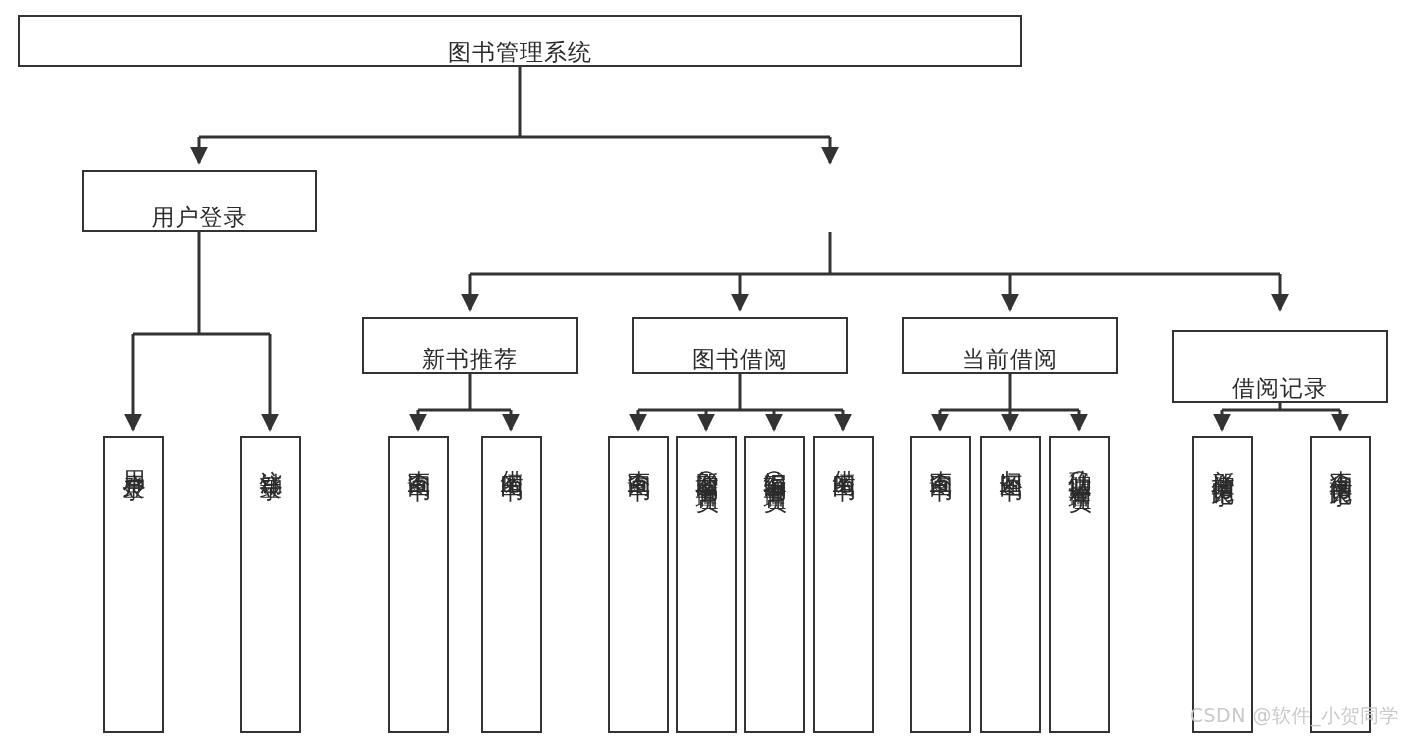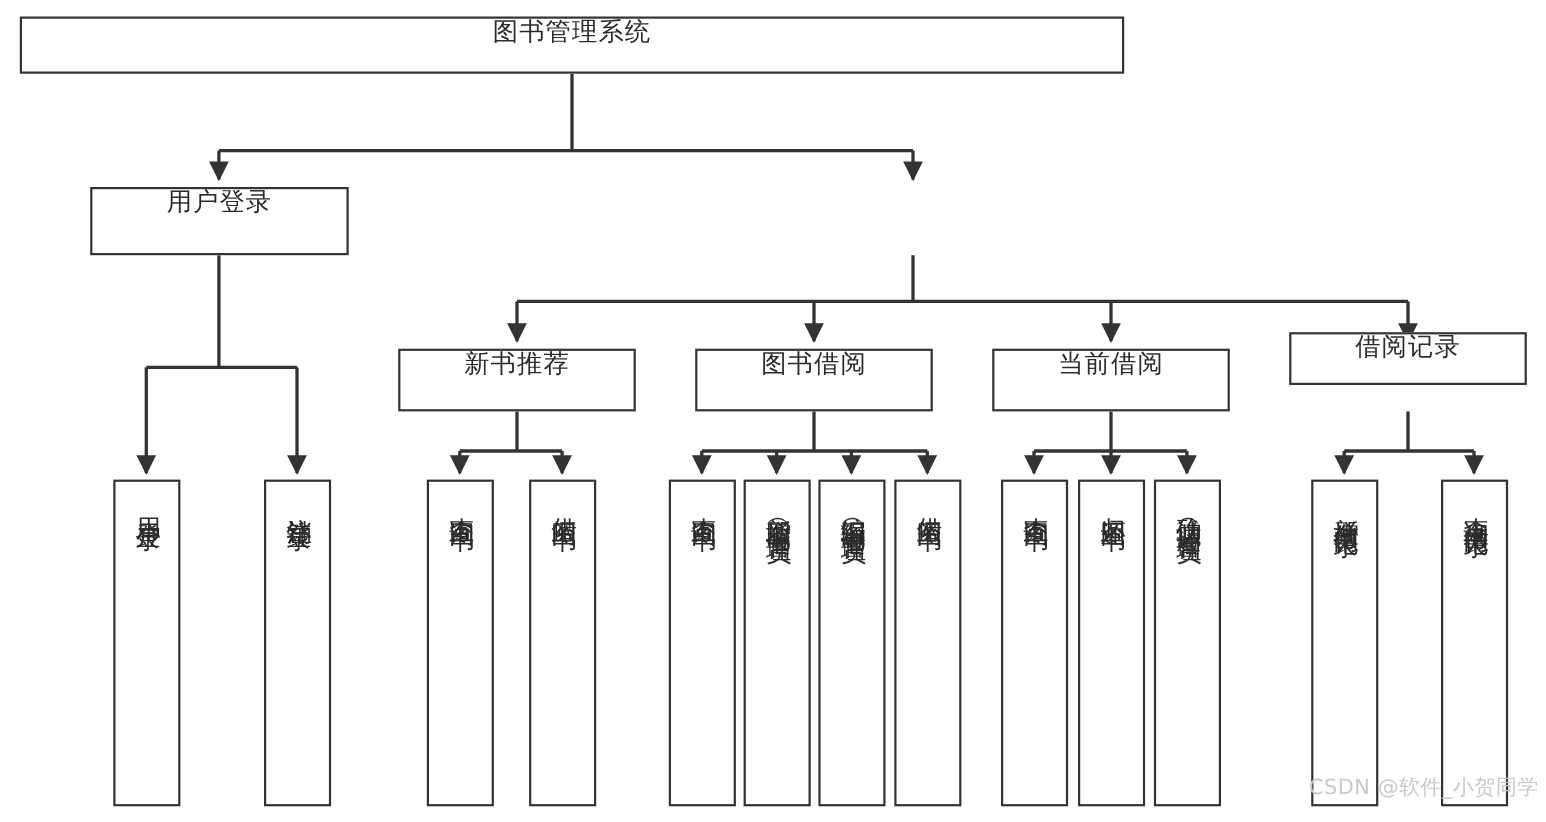--- a/index.html
+++ b/index.html
@@ -1,21 +1,21 @@
 <!DOCTYPE html>
 <html><head>
 <meta charset="utf-8">
 <style>
   html,body{margin:0;padding:0;background:#ffffff;}
   body{width:1405px;height:747px;overflow:hidden;
        font-family:"DejaVu Sans","Liberation Sans",sans-serif;}
   #canvas{position:relative;width:1405px;height:747px;background:#fff;}
   svg.wires{position:absolute;left:0;top:0;width:1405px;height:747px;}
   .node{position:absolute;box-sizing:border-box;background:#ffffff;
-        border:2.5px solid #333333;display:flex;align-items:flex-start;
+        border:2.5px solid #333333;display:flex;align-items:flex-end;
         justify-content:center;color:#2b2b2b;}
   .node .lbl{display:block;text-align:center;white-space:pre;}
   .node.horiz .lbl{font-size:23px;line-height:1.1;letter-spacing:1px;}
   .node.root .lbl{font-size:23px;}
   .node.vert{align-items:flex-start;justify-content:center;padding-top:14px;}
   .node.vert .lbl{writing-mode:vertical-rl;text-orientation:upright;
         font-size:23px;line-height:1.12;letter-spacing:3px;
         white-space:normal;max-height:282px;}
   .node.vert.tall .lbl{max-height:290px;}
   .watermark{position:absolute;right:6px;bottom:18px;color:#c9c9c9;
@@ -86,21 +86,21 @@
 
   <div class="node horiz" style="left:362px;top:317px;width:216px;height:57px;">
     <span class="lbl">新书推荐</span>
   </div>
   <div class="node horiz" style="left:632px;top:317px;width:216px;height:57px;">
     <span class="lbl">图书借阅</span>
   </div>
   <div class="node horiz" style="left:902px;top:317px;width:216px;height:57px;">
     <span class="lbl">当前借阅</span>
   </div>
-  <div class="node horiz" style="left:1172px;top:302px;width:216px;height:48px;">
+  <div class="node horiz" style="left:1172px;top:330px;width:216px;height:73px;">
     <span class="lbl">借阅记录</span>
   </div>
 
   <div class="node vert" style="left:103px;top:436px;width:61px;height:297px;">
     <span class="lbl">用户登录</span>
   </div>
   <div class="node vert" style="left:240px;top:436px;width:61px;height:297px;">
     <span class="lbl">注销登录</span>
   </div>
 

